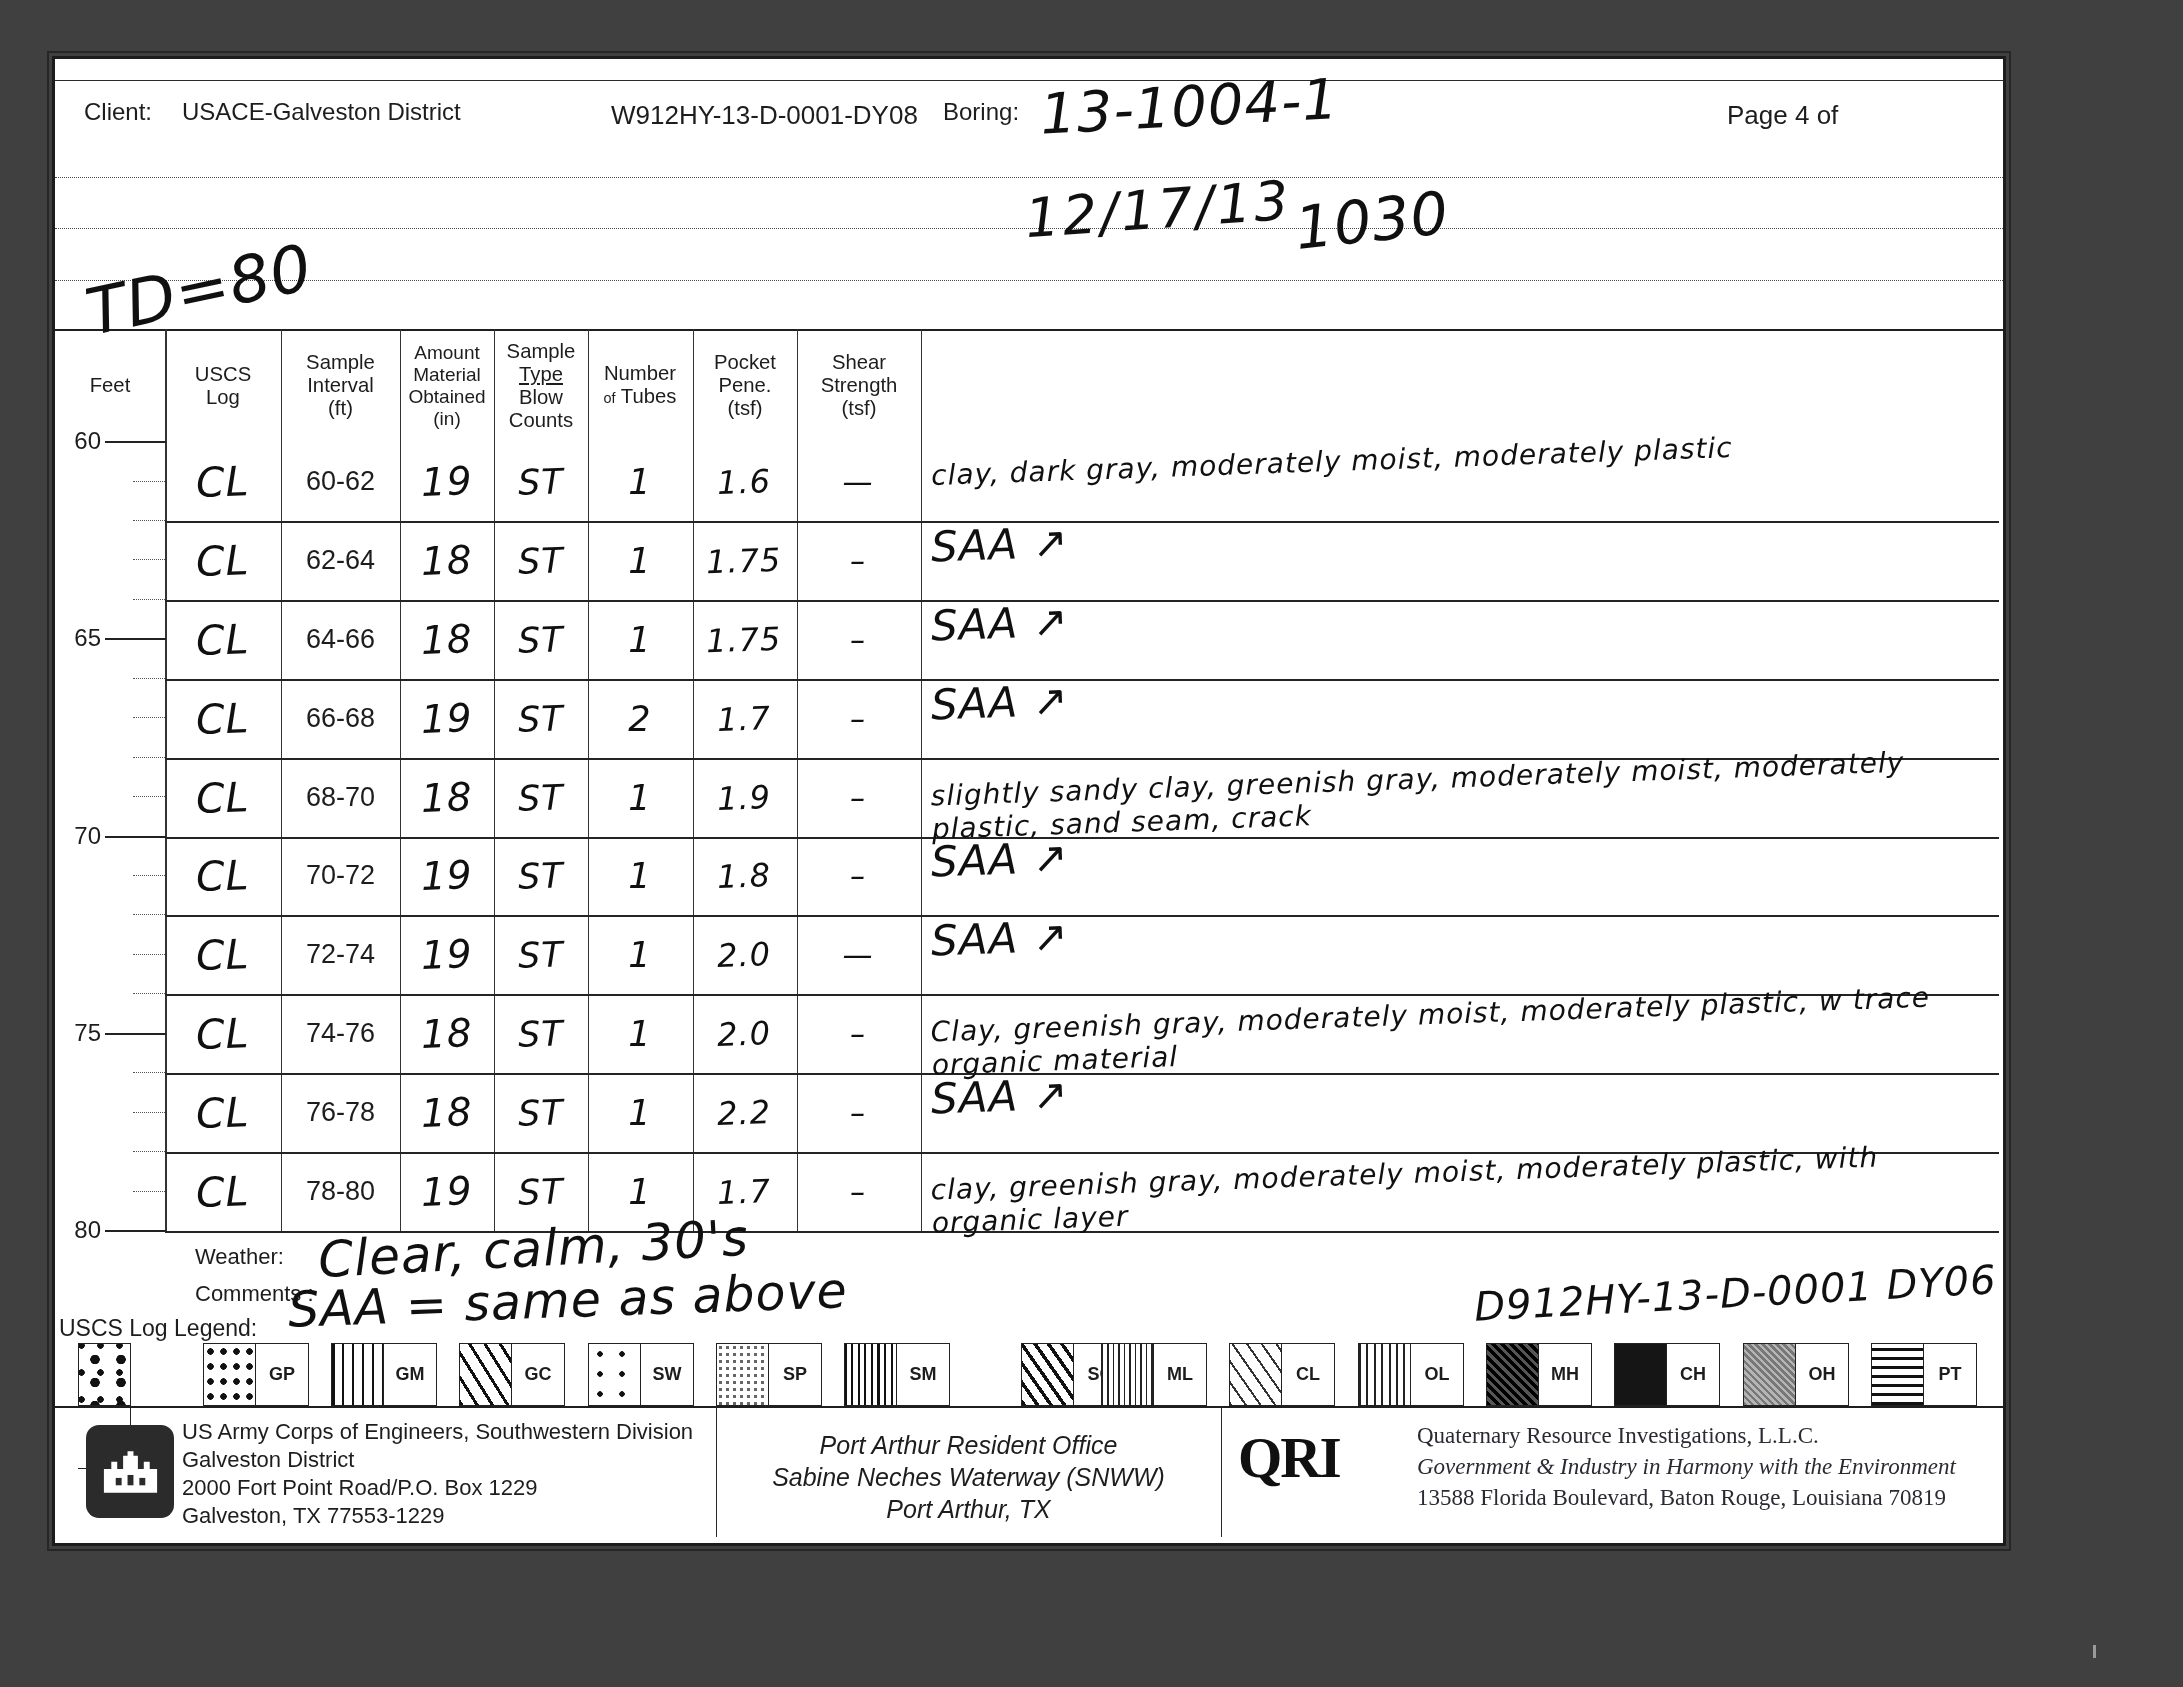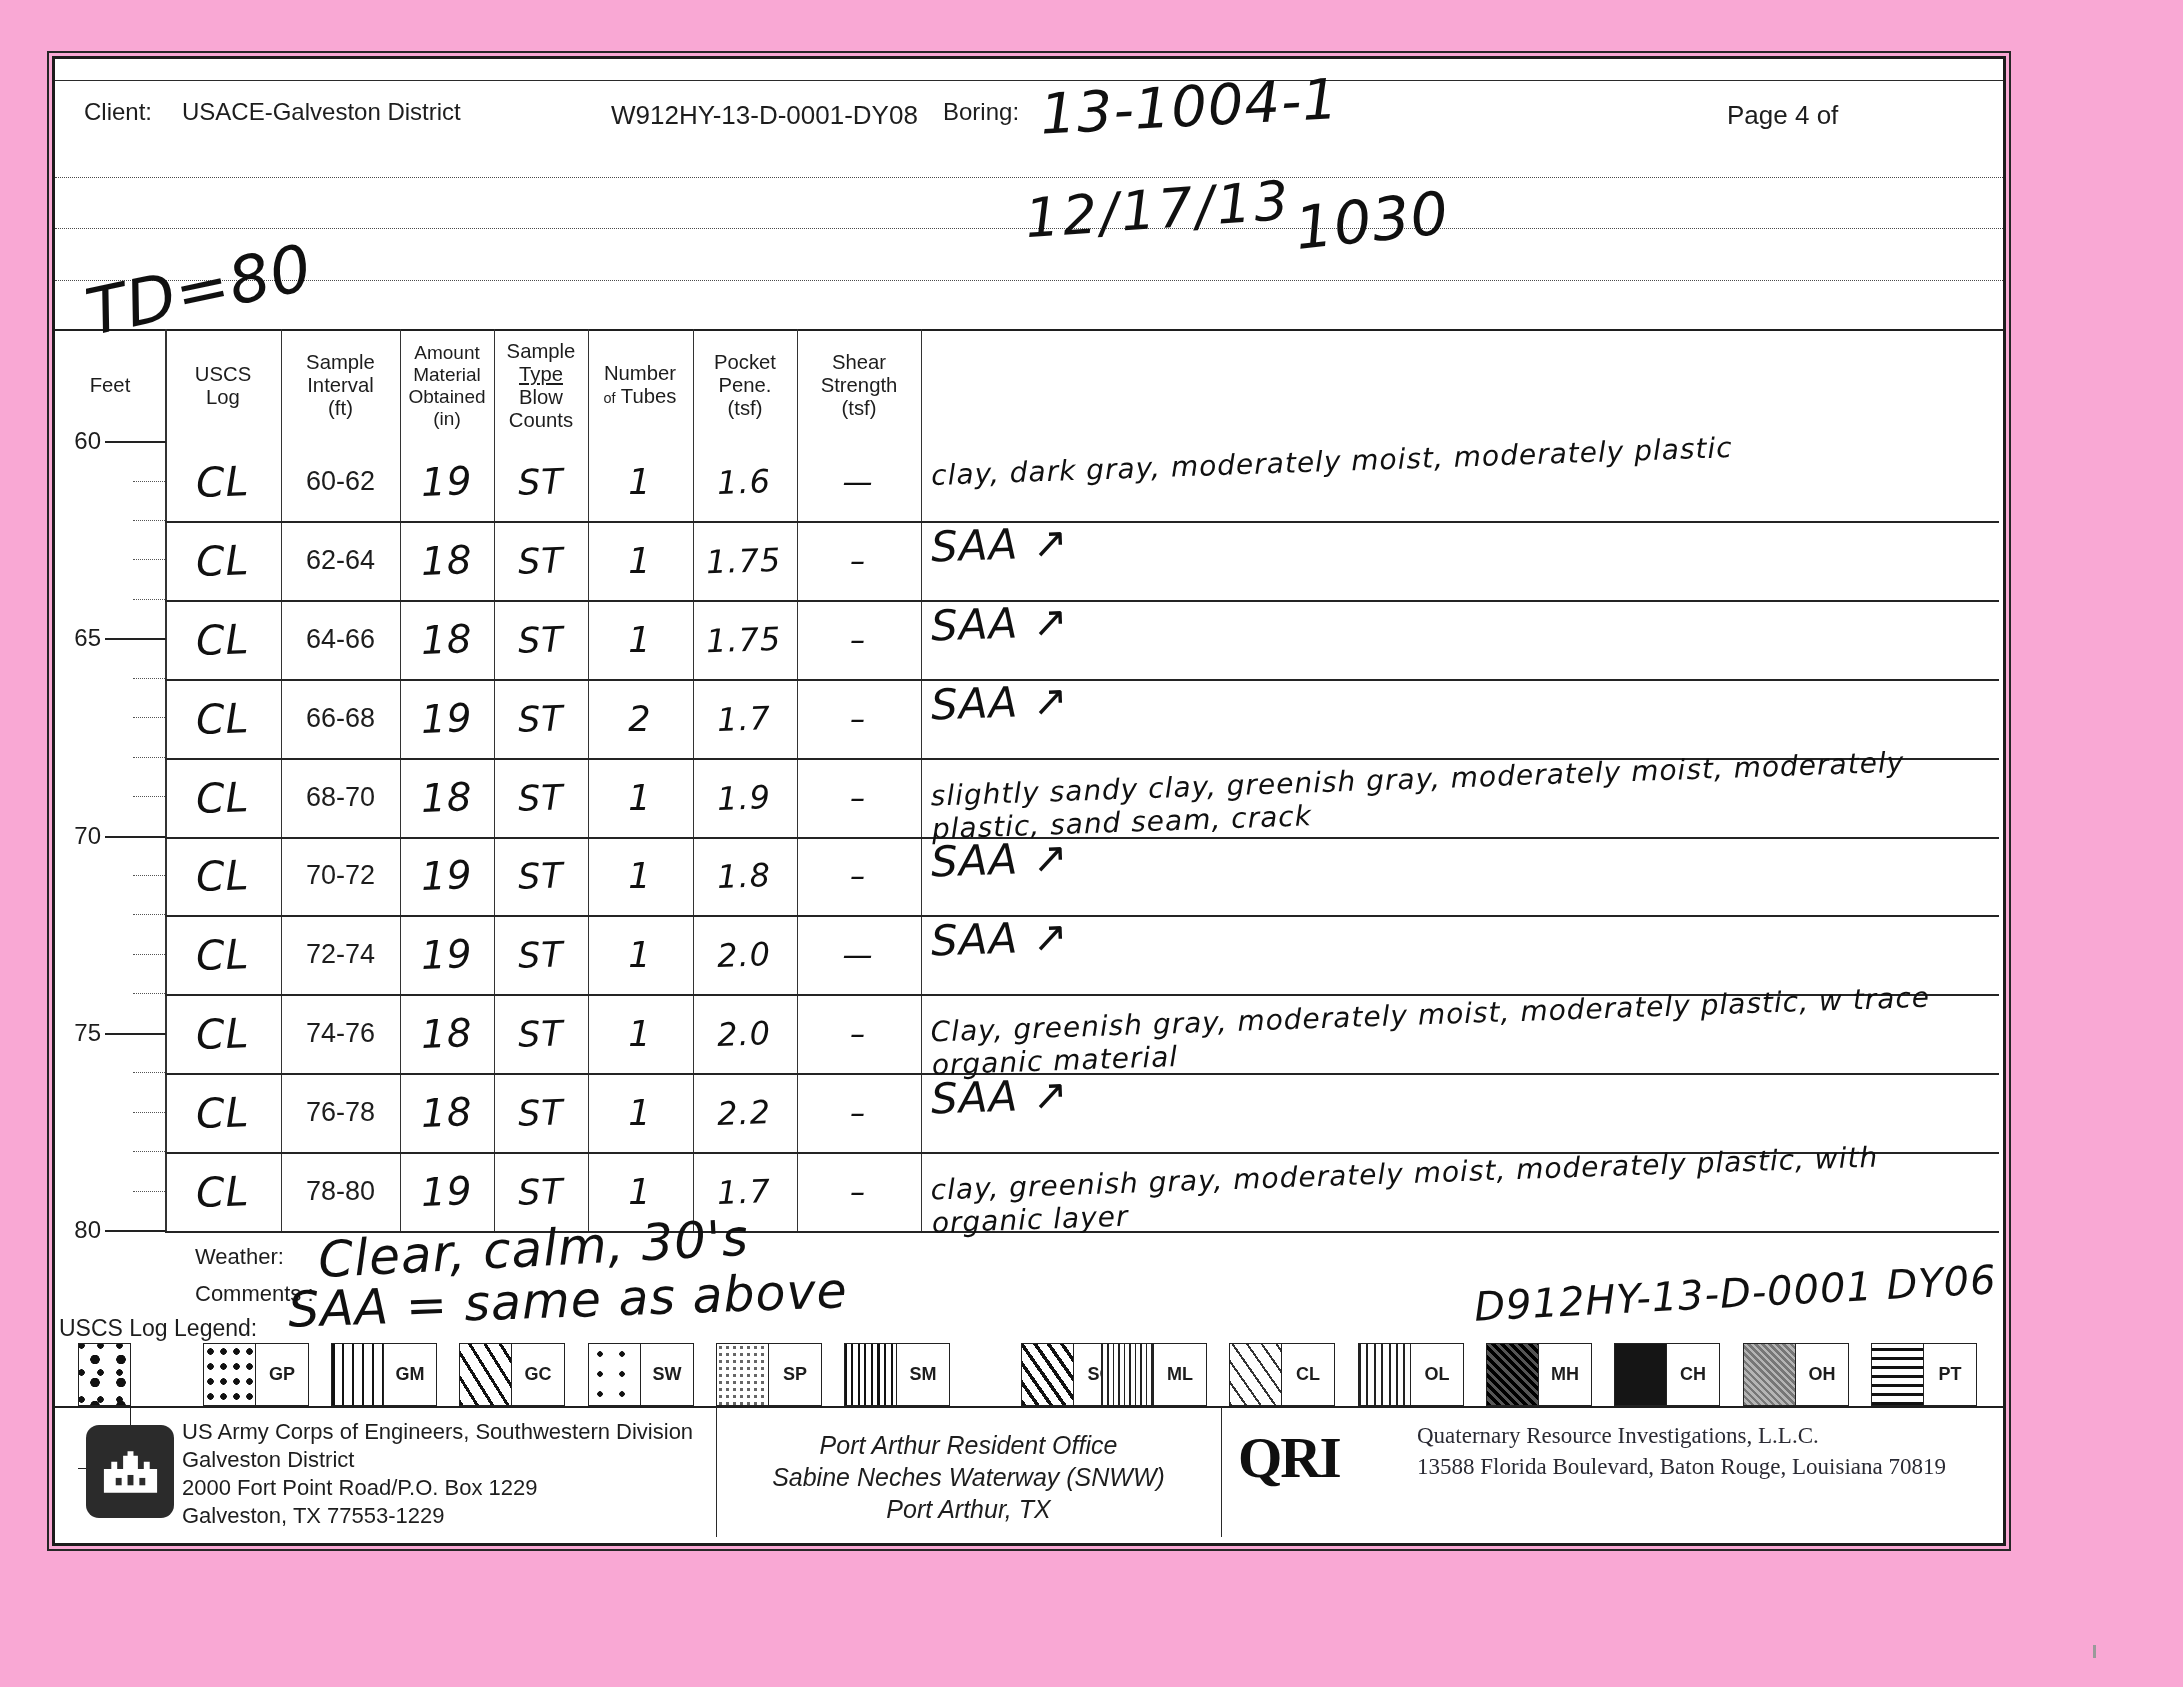--- a/index.html
+++ b/index.html
@@ -1,16 +1,16 @@
 <!DOCTYPE html>
 <html style="font-size:8px"><head>
 <meta charset="utf-8">
 <style>
   html,body{margin:0;padding:0;background:#e8e8e6;}
-  .page{position:relative;width:2183px;height:1687px;background:#f9a8d4;overflow:hidden;
+  .page{position:relative;width:2183px;height:1687px;background:#404040;overflow:hidden;
         font-family:"Liberation Sans",sans-serif;color:#1a1a1a;}
   .form{position:absolute;left:52px;top:56px;width:1948px;height:1484px;
         border:3px solid #1c1c1c;outline:2.5px solid #262626;outline-offset:3.5px;background:#fff;}
   .abs{position:absolute;}
   .hline{position:absolute;left:0;height:0;border-top:1.5px solid #2a2a2a;}
   .hline.dotted{border-top:1.5px dotted #4a4a4a;}
   .hline.thick{border-top:2.5px solid #1f1f1f;}
   .vline{position:absolute;width:0;border-left:1.5px solid #333;}
   .printed{font-family:"Liberation Sans",sans-serif;color:#1d1d1d;}
   .serif{font-family:"Liberation Serif",serif;}
@@ -512,19 +512,20 @@
 
     <div class="abs printed" style="left:661px;top:1370px;width:505px;text-align:center;font-style:italic;font-size:25px;line-height:32px;">
       <div>Port Arthur Resident Office</div>
       <div>Sabine Neches Waterway (SNWW)</div>
       <div>Port Arthur, TX</div>
     </div>
 
     <div class="abs qri" style="left:1183px;top:1366px;">QRI</div>
     <div class="abs serif" style="left:1362px;top:1361px;font-size:23px;line-height:31px;color:#2a2a33;">
       <div>Quaternary Resource Investigations, L.L.C.</div>
+      <div style="font-style:italic;">Government &amp; Industry in Harmony with the Environment</div>
       <div>13588 Florida Boulevard, Baton Rouge, Louisiana 70819</div>
     </div>
   </div>
 
   <div class="speck" style="left:2093px;top:1645px;width:2.5px;height:13px;"></div>
 </div>
 
 
 </body></html>

